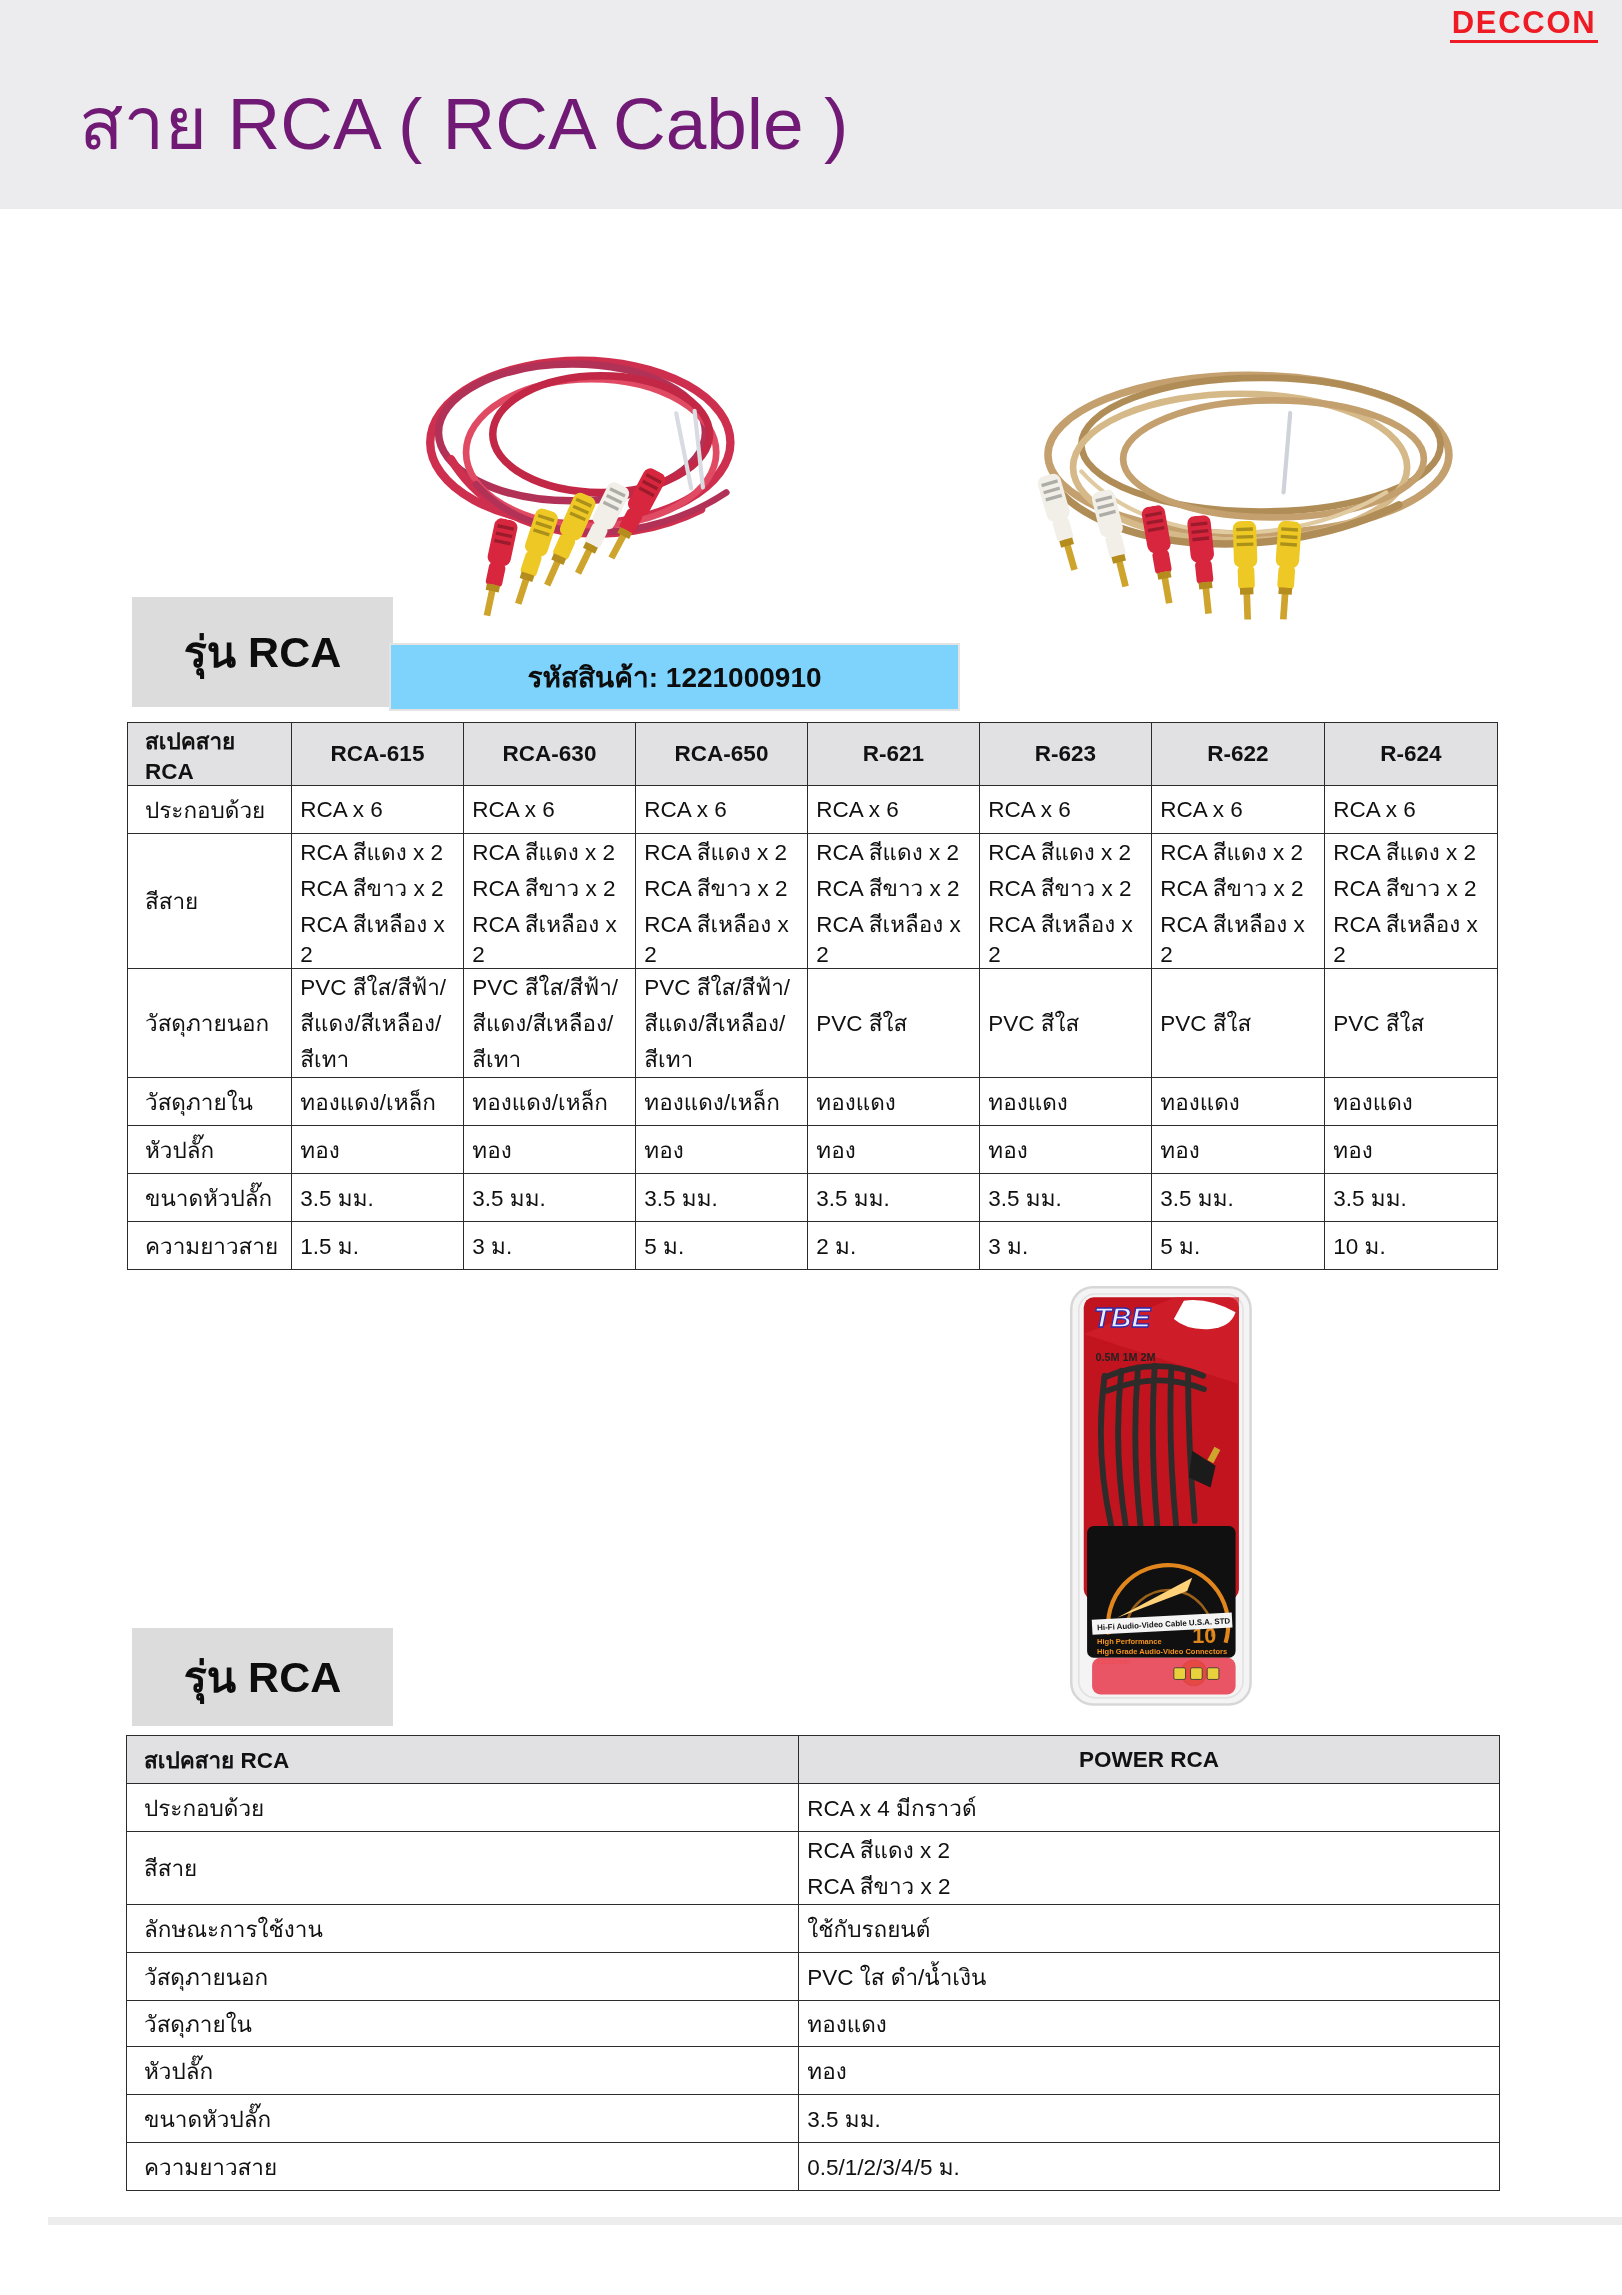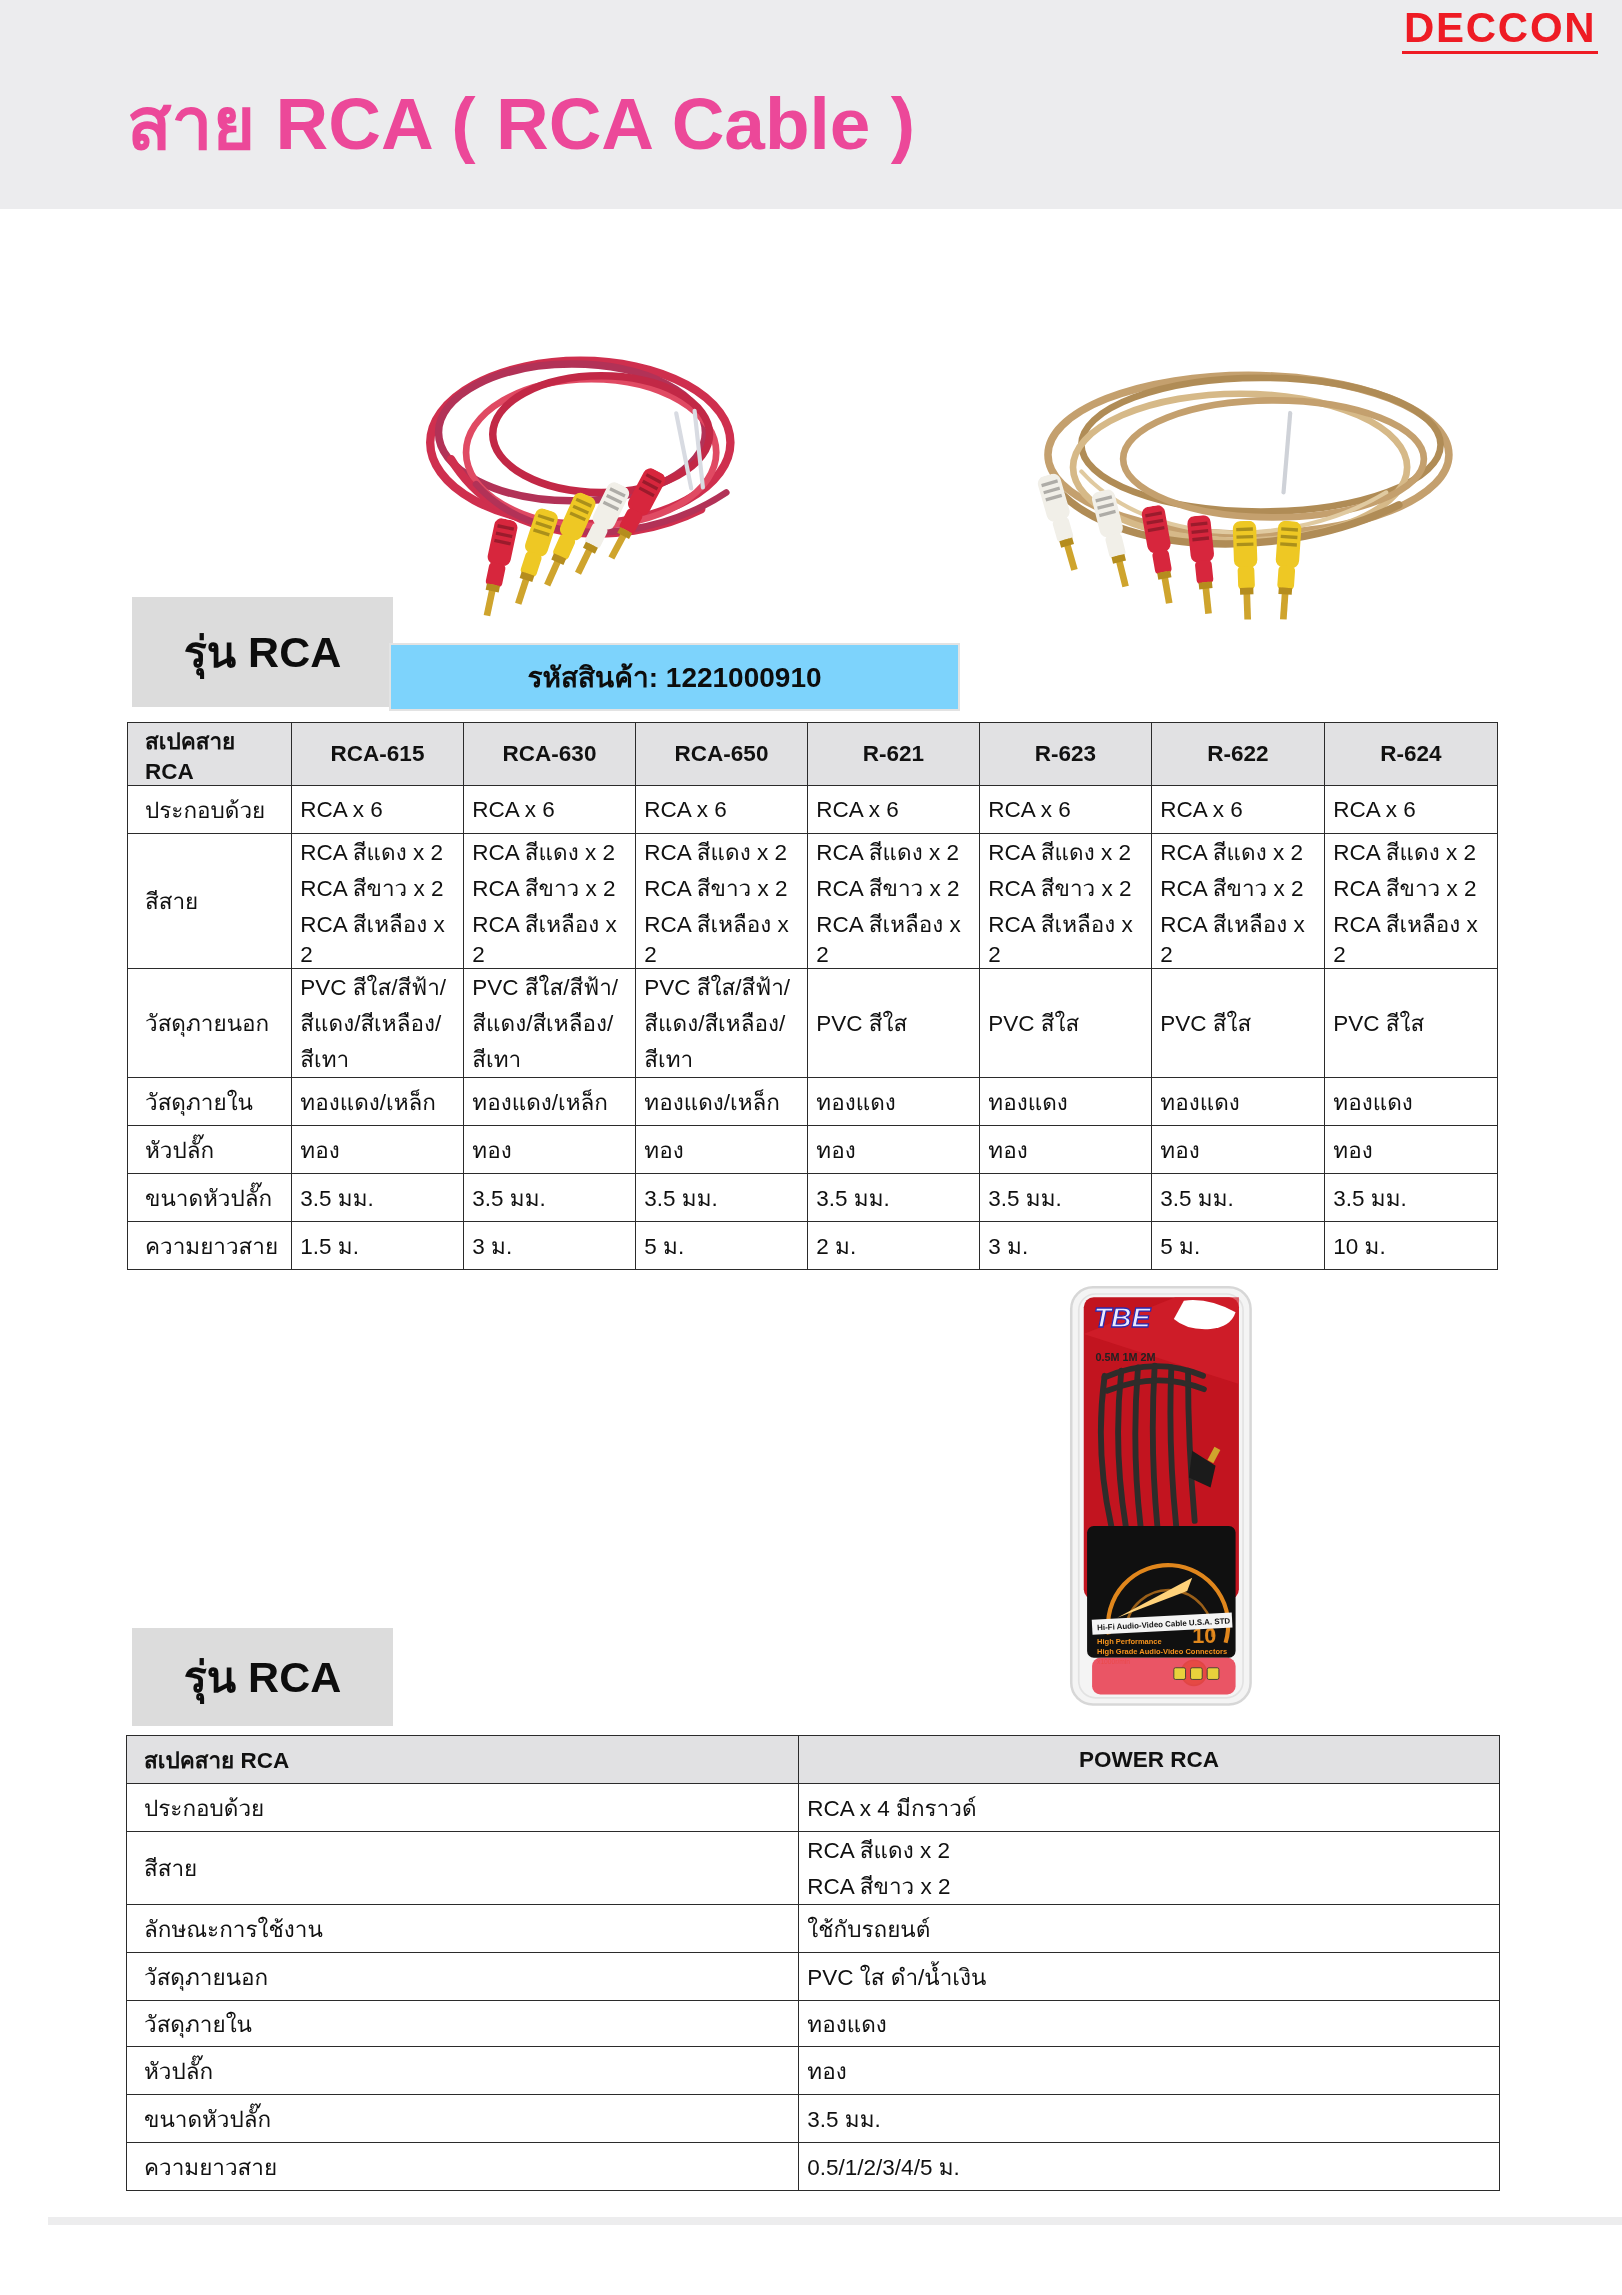--- a/index.html
+++ b/index.html
@@ -1,22 +1,22 @@
 <!DOCTYPE html>
 <html style="font-size:13.4px"><head>
 <meta charset="utf-8">
 <style>
   html,body{margin:0;padding:0;}
   body{font-family:"Liberation Sans","DejaVu Sans",sans-serif;background:#fff;}
   .page{position:relative;width:1623px;height:2295px;background:#ffffff;overflow:hidden;}
 
   
   .band{position:absolute;left:0;top:0;width:1623px;height:209px;background:#ececee;}
-  .page-title{position:absolute;left:79px;top:65px;font-size:73px;font-weight:700;color:#ec4899;letter-spacing:0;margin-left:48px;}
-  .logo{position:absolute;right:25px;top:6.7px;color:#ee1b24;font-weight:bold;font-size:42px;
+  .page-title{position:absolute;left:79px;top:65px;font-size:73px;font-weight:400;color:#701a75;letter-spacing:0;}
+  .logo{position:absolute;right:25px;top:6.7px;color:#ee1b24;font-weight:bold;font-size:31px;
         letter-spacing:1.7px;border-bottom:3.3px solid #ee1b24;padding:0 1.7px 2.5px 1.7px;line-height:1;}
 
   
   .photo{position:absolute;}
 
   
   .model-badge{position:absolute;background:#dcdcdc;display:flex;align-items:center;justify-content:center;
                font-size:43px;font-weight:bold;color:#0d0d0d;margin-left:7px;}
   .code-box{position:absolute;background:#7dd3fc;border:2.5px solid #e3e3e3;display:flex;align-items:center;justify-content:center;
             font-size:28px;font-weight:bold;color:#0d0d0d;}

